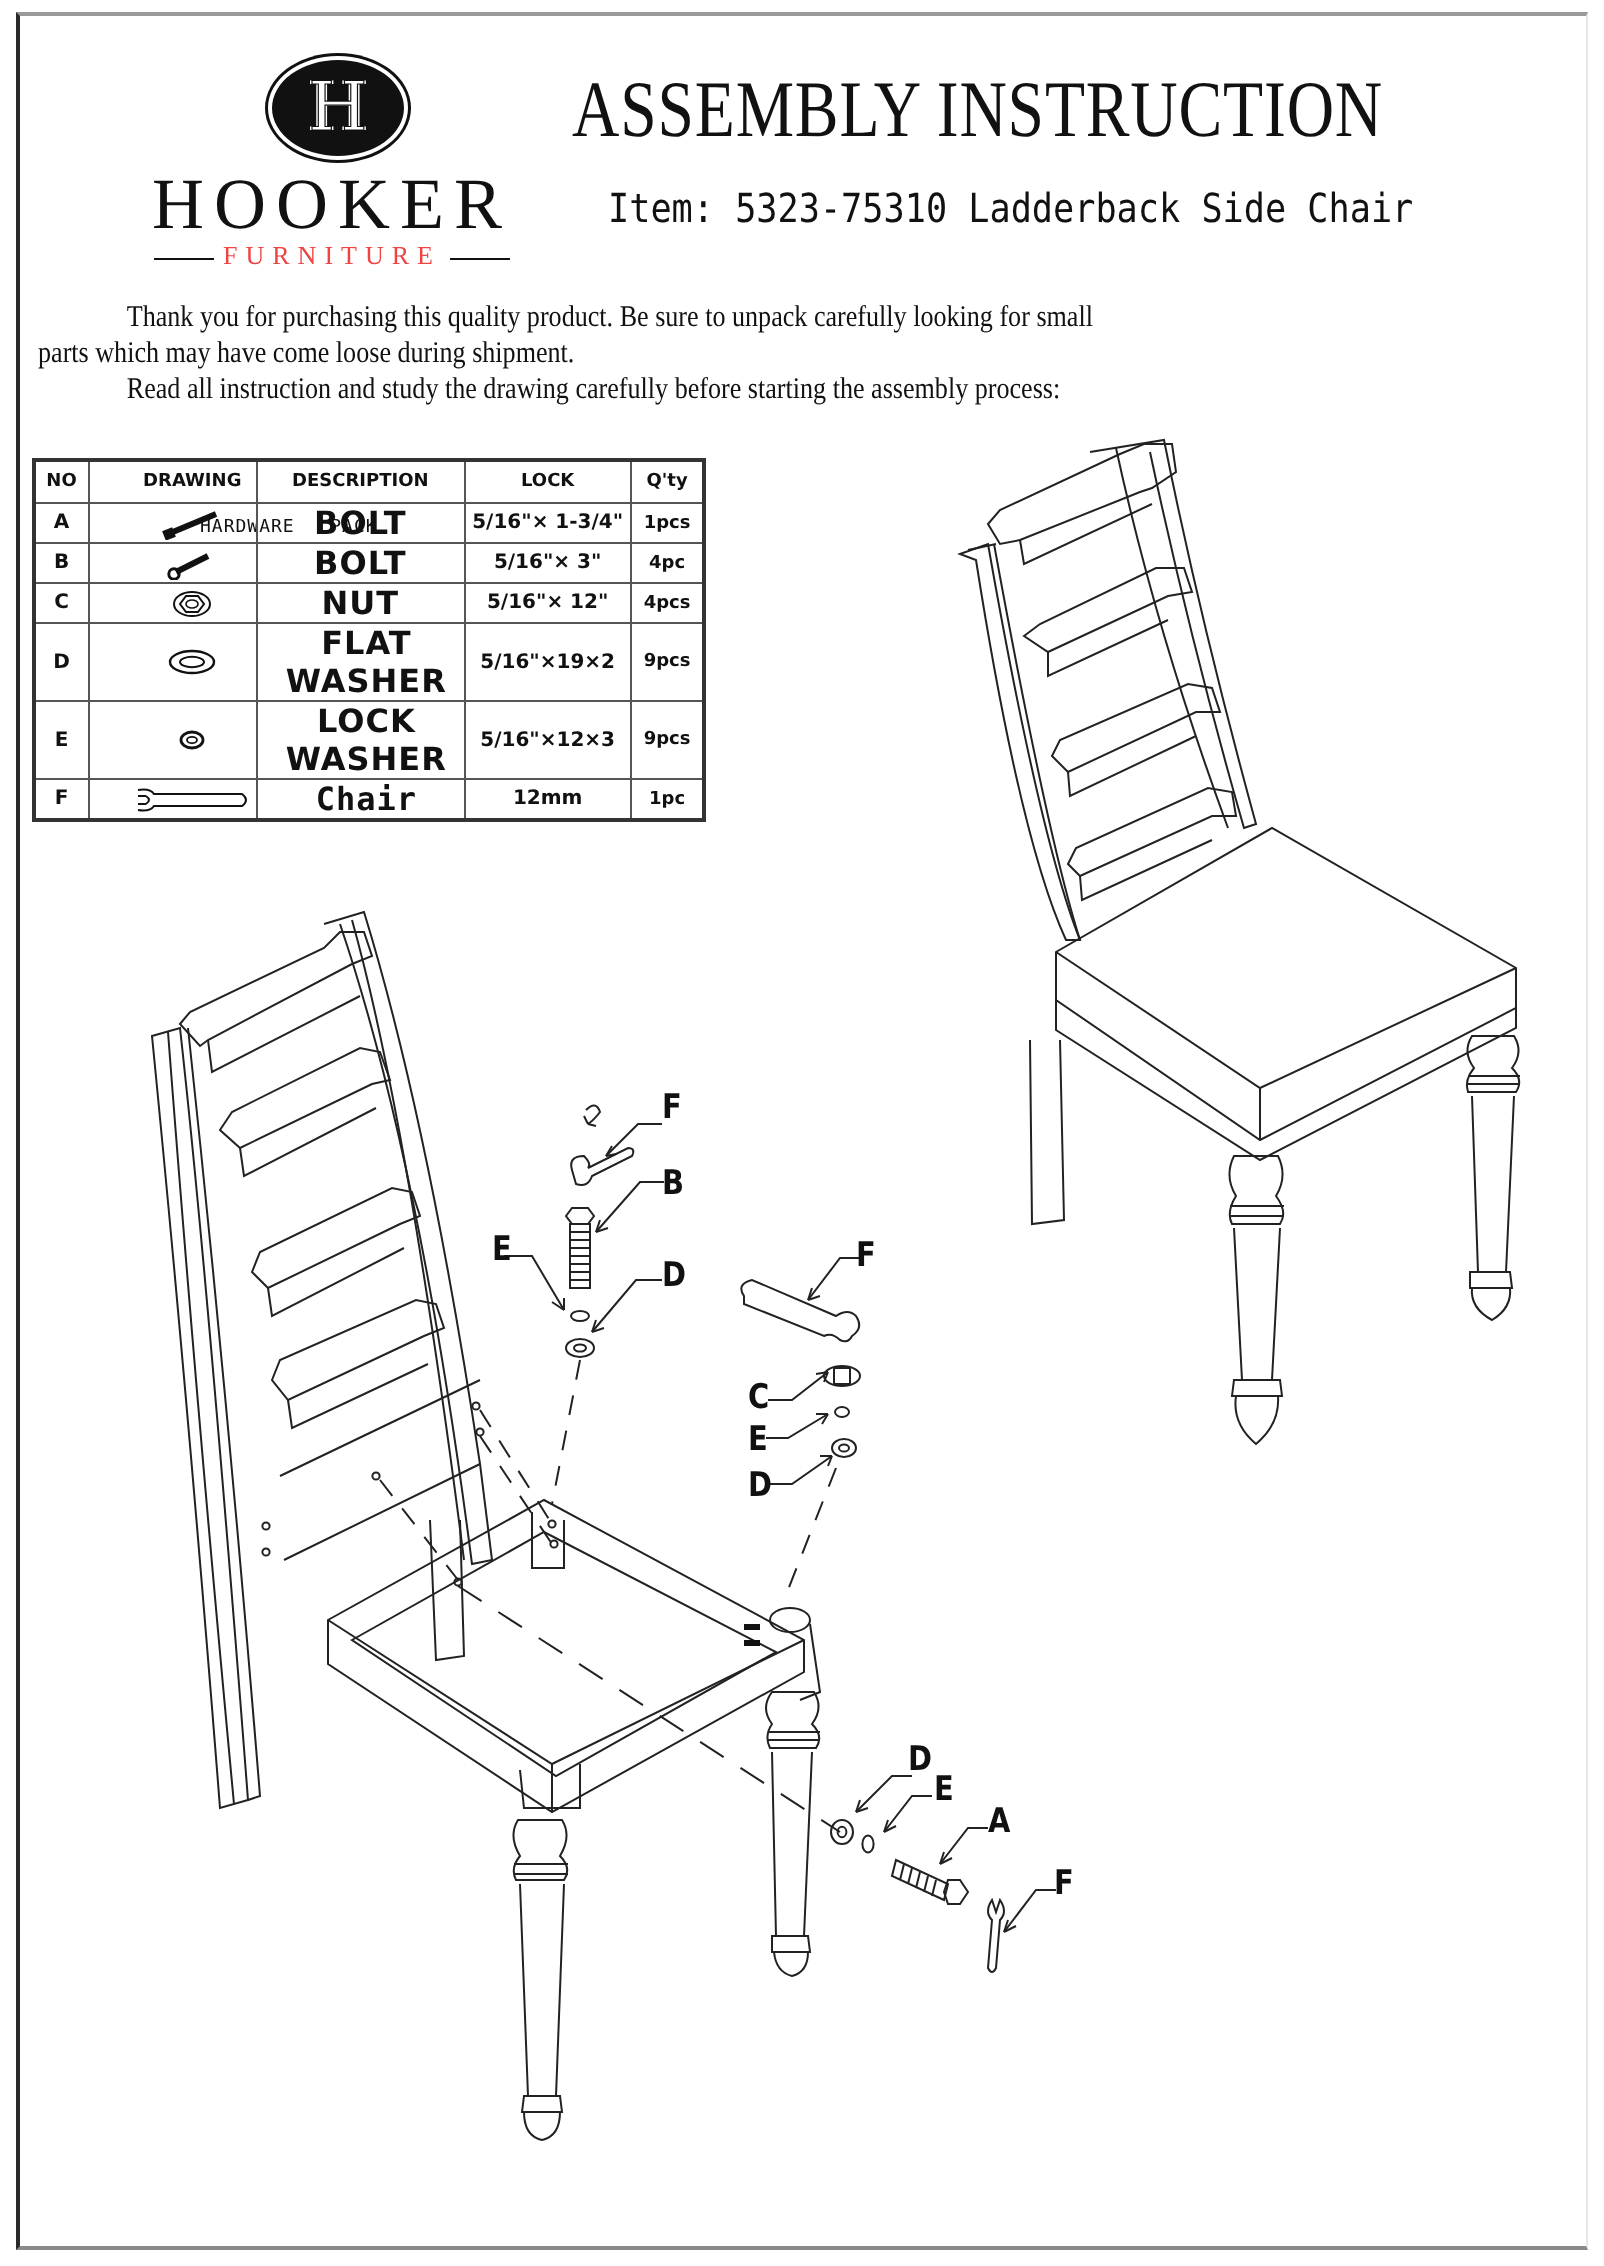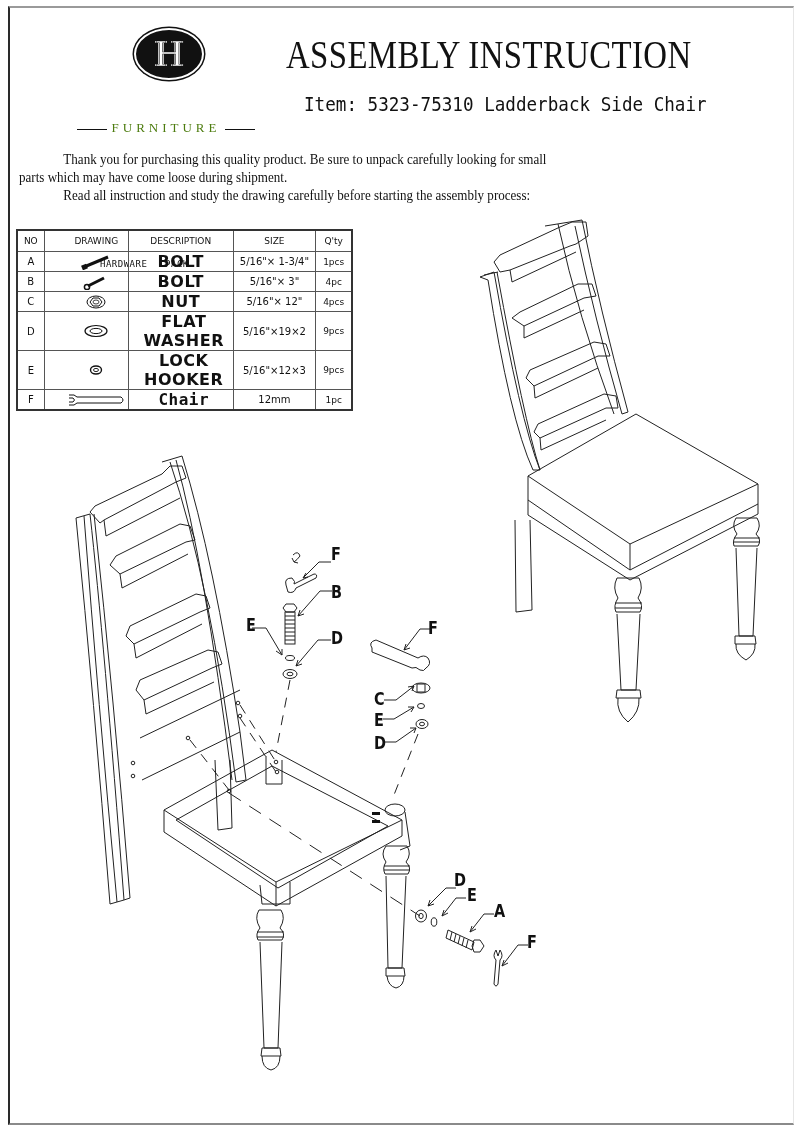--- a/index.html
+++ b/index.html
@@ -4,34 +4,34 @@
 <style>
   html, body { margin:0; padding:0; background:#ffffff; }
   body { width:802px; height:1133px; position:relative; overflow:hidden; font-family:"DejaVu Sans", sans-serif; color:#111; }
   .page-frame { position:absolute; left:8px; top:6px; width:786px; height:1119px; border-left:2px solid #2a2a2a; border-top:2px solid #9a9a9a; border-right:1px solid #e6e6e6; border-bottom:2px solid #8a8a8a; box-sizing:border-box; }
 
   
   .logo { position:absolute; left:70px; top:28px; width:192px; height:108px; }
   .logo-badge { position:absolute; left:64px; top:0; width:66px; height:48px; border-radius:50%; background:#111; border:2px solid #fff; box-shadow:0 0 0 1.5px #111; }
   .logo-badge span { position:absolute; left:0; right:0; top:4px; text-align:center; font-family:"DejaVu Serif", serif; font-size:34px; color:#fff; line-height:40px; -webkit-text-stroke:0.6px #111; text-shadow:1px 0 0 #fff,-1px 0 0 #fff; }
   .logo-name { position:absolute; left:0; top:54px; width:192px; text-align:center; font-family:"Liberation Serif", serif; font-size:36px; letter-spacing:5px; line-height:40px; color:#111; }
-  .logo-sub { position:absolute; left:0; top:92px; width:192px; text-align:center; font-family:"Liberation Serif", serif; font-size:13px; letter-spacing:4px; color:#4d7c0f; line-height:16px; }
+  .logo-sub { position:absolute; left:0; top:92px; width:192px; text-align:center; font-family:"Liberation Serif", serif; font-size:13px; letter-spacing:4px; color:#ef4444; line-height:16px; }
   .logo-sub::before, .logo-sub::after { content:""; display:inline-block; width:30px; height:1px; background:#111; vertical-align:middle; margin:0 5px; }
 
   .title { position:absolute; left:286px; top:34px; font-family:"Liberation Serif", serif; font-size:40px; line-height:42px; letter-spacing:0.5px; transform:scaleX(0.82); transform-origin:left top; white-space:nowrap; }
   .subtitle { position:absolute; left:304px; top:92px; font-family:"DejaVu Sans Mono", monospace; font-size:20px; line-height:24px; white-space:nowrap; transform:scaleX(0.88); transform-origin:left top; }
 
   .intro { position:absolute; left:19px; top:150px; font-family:"Liberation Serif", serif; font-size:15px; line-height:18px; white-space:nowrap; transform:scaleX(0.87); transform-origin:left top; }
   .intro p { margin:0; }
   .intro .indent { padding-left:51px; }
 
   .hw-caption { position:absolute; left:100px; top:211px; font-family:"DejaVu Sans Mono", monospace; font-size:9px; letter-spacing:0.5px; white-space:pre;margin-top:48px; }
 
   table.hw { position:absolute; left:16px; top:229px; width:337px; border-collapse:collapse; border:2px solid #333; font-family:"DejaVu Sans", sans-serif; font-size:10px; }
-  table.hw td, table.hw th { border:1px solid #555; height:19px; padding:0; text-align:center; font-weight:normal; }
+  table.hw td, table.hw th { border:1px solid #555; height:19px; padding:0; text-align:center; font-weight:bold; }
   table.hw th { font-size:9px; height:20px; }
   table.hw .c-no { width:32px; }
   table.hw .c-draw { width:64px;padding-left:20px; }
   table.hw .c-desc { width:107px; }
   table.hw .c-size { width:92px; }
   table.hw .c-qty { width:42px; font-size:9px; }
   table.hw td.c-desc { font-size:16px; font-weight:bold; letter-spacing:0.5px; }
   table.hw td.c-size { font-size:10px; }
   .desc-left { text-align:center; padding-left:6px !important; }
   .draw-svg { display:block; margin:0 auto; }
@@ -41,41 +41,42 @@
 </style>
 </head>
 <body>
 
 <div class="page-frame"></div>
 
 <div class="logo">
   <div class="logo-badge">
       <span>H</span>
     </div>
+  <div class="logo-name">HOOKER</div>
   <div class="logo-sub"><span>FURNITURE</span></div>
 </div>
 
 <div class="title">ASSEMBLY INSTRUCTION</div>
 <div class="subtitle">Item: 5323-75310  Ladderback Side Chair</div>
 
 <div class="intro">
   <p class="indent">Thank you for purchasing this quality product. Be sure to unpack carefully looking for small</p>
   <p>parts which may have come loose during shipment.</p>
   <p class="indent">Read all instruction and study the drawing carefully before starting the assembly process:</p>
 </div>
 
 <div class="hw-caption">HARDWARE   PACK</div>
 
 <table class="hw">
   <tbody>
       <tr>
     <th class="c-no">NO</th>
     <th class="c-draw">DRAWING</th>
     <th class="c-desc">DESCRIPTION</th>
-    <th class="c-size">SIZE</th>
+    <th class="c-size">LOCK</th>
     <th class="c-qty">Q'ty</th>
   </tr>
   <tr>
     <td class="c-no">A</td>
     <td class="c-draw">
       <svg class="draw-svg" width="40" height="16" viewBox="0 0 40 16">
             <line x1="8" y1="13" x2="32" y2="3" stroke="#111" stroke-width="3"></line>
             <line x1="6" y1="14" x2="11" y2="12" stroke="#111" stroke-width="5"></line>
           </svg>
     </td>
@@ -121,21 +122,21 @@
     <td class="c-qty">9pcs</td>
   </tr>
   <tr>
     <td class="c-no">E</td>
     <td class="c-draw">
       <svg class="draw-svg" width="40" height="16" viewBox="0 0 40 16">
             <ellipse cx="20" cy="8" rx="5.5" ry="4" fill="none" stroke="#111" stroke-width="1.4"></ellipse>
             <ellipse cx="20" cy="8" rx="2.5" ry="1.6" fill="none" stroke="#111" stroke-width="0.9"></ellipse>
           </svg>
     </td>
-    <td class="c-desc desc-left">LOCK HOOKER</td>
+    <td class="c-desc desc-left">LOCK WASHER</td>
     <td class="c-size">5/16"×12×3</td>
     <td class="c-qty">9pcs</td>
   </tr>
   <tr>
     <td class="c-no">F</td>
     <td class="c-draw">
       <svg class="draw-svg" width="62" height="16" viewBox="0 0 62 16">
             <path d="M4,3 Q10,2 12,5 L56,5 Q60,8 56,11 L12,11 Q10,14 4,13 M8,6 L4,6 M8,10 L4,10 M8,6 Q11,8 8,10" fill="none" stroke="#111" stroke-width="1"></path>
           </svg>
     </td>

